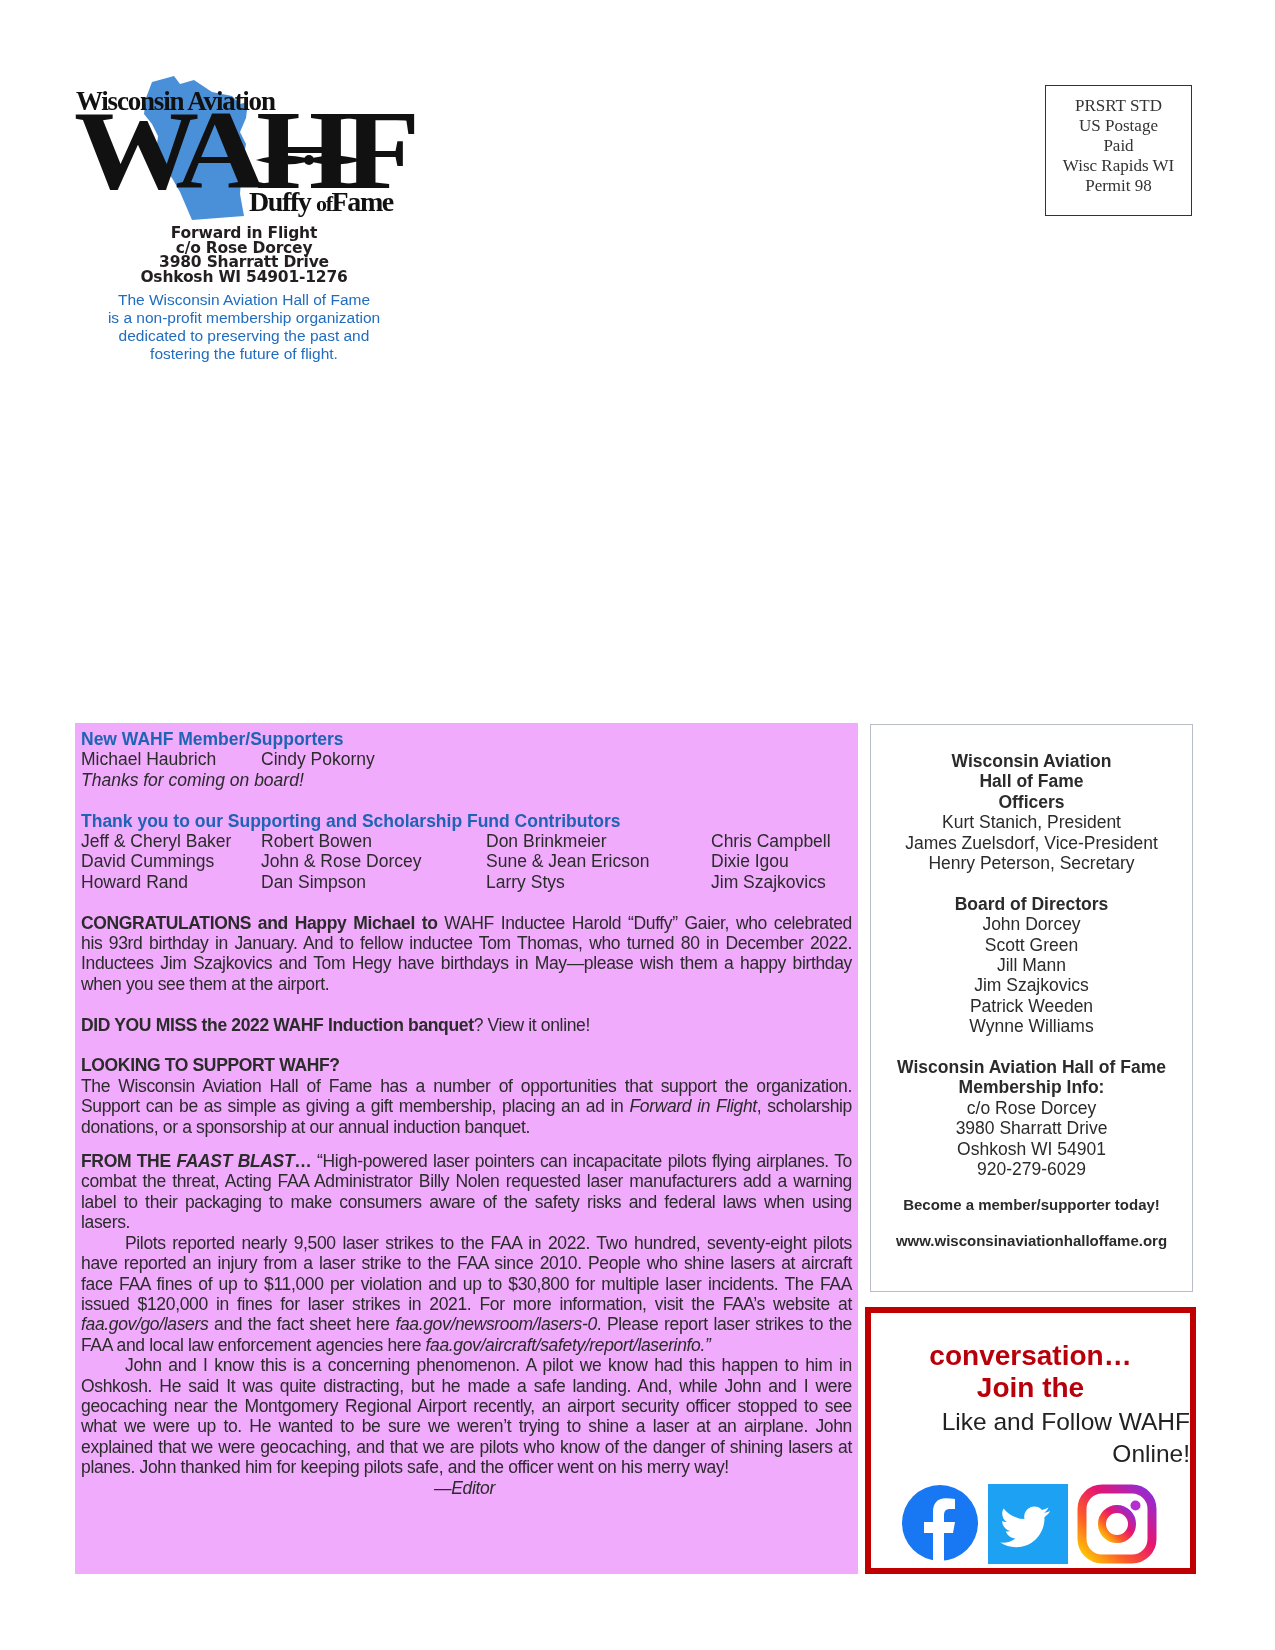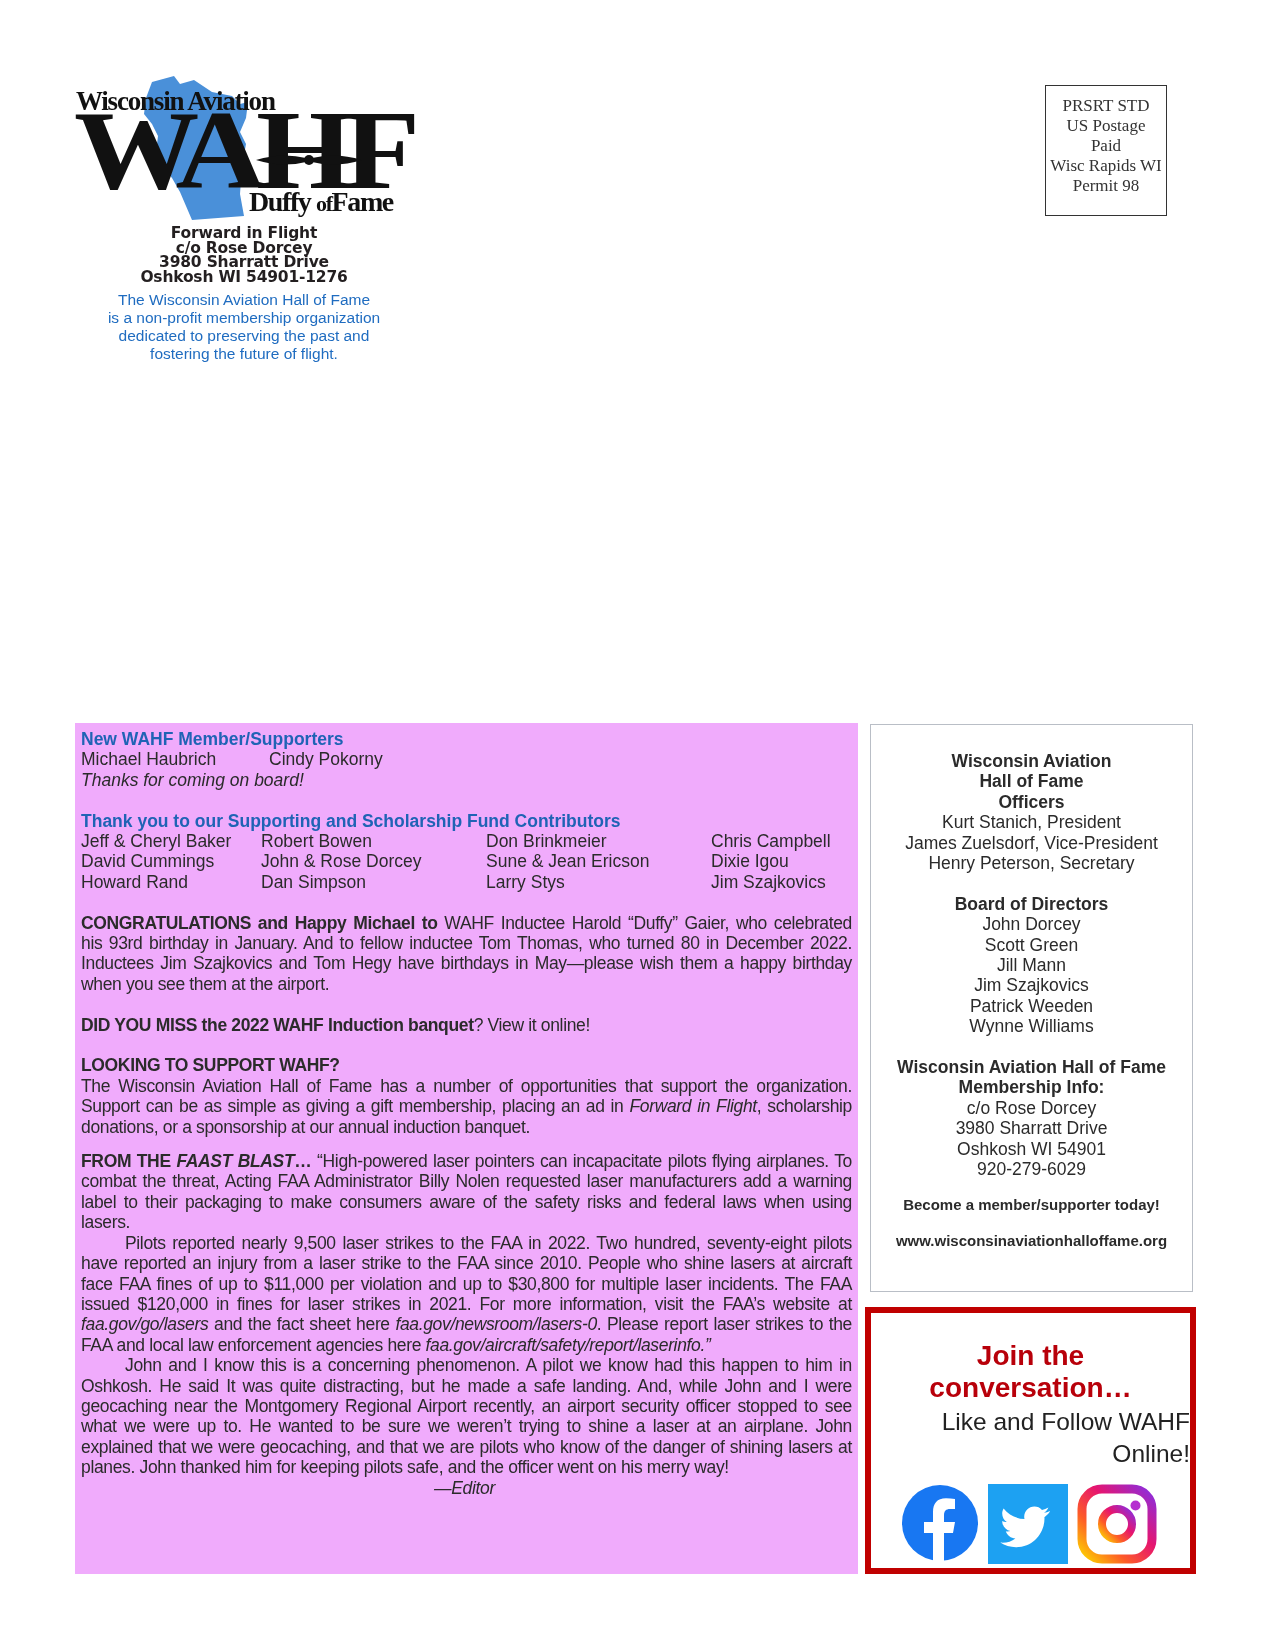--- a/index.html
+++ b/index.html
@@ -13,27 +13,27 @@
   #logo .logo-wahf { position: absolute; left: 0px; top: 22px; font-family: "Liberation Serif", serif; font-weight: bold; font-size: 112px; letter-spacing: -9px; line-height: 112px; color: #111; transform: scaleX(1.12); transform-origin: left top; }
   #logo .logo-prop { position: absolute; left: 180px; top: 78px; }
   #logo .logo-hof { position: absolute; left: 175px; top: 114px; font-family: "Liberation Serif", serif; font-weight: bold; font-size: 28px; letter-spacing: -1.4px; color: #111; }
   #logo .logo-hof .of { font-size: 22px; }
 
   
   #return-address { position: absolute; left: 74px; top: 226px; width: 340px; text-align: center; font-family: "DejaVu Sans", sans-serif; font-weight: bold; font-size: 15.5px; line-height: 14.5px; color: #231f20; letter-spacing: -0.2px; }
   #mission { position: absolute; left: 74px; top: 291px; width: 340px; text-align: center; font-weight: normal; font-size: 15.5px; line-height: 18px; color: #1f6cc0; }
 
   
-  #indicia { position: absolute; left: 1045px; top: 85px; width: 122px; height: 131px; border: 1.5px solid #333; text-align: center; font-family: "Liberation Serif", serif; font-size: 17px; line-height: 20px; padding-top: 10px; color: #333; }
+  #indicia { position: absolute; left: 1045px; top: 85px; width: 147px; height: 131px; border: 1.5px solid #333; text-align: center; font-family: "Liberation Serif", serif; font-size: 17px; line-height: 20px; padding-top: 10px; color: #333; }
 
   
   #news-panel { position: absolute; left: 75px; top: 723px; width: 783px; height: 851px; background: #f0abfc; padding: 6px 6px 0 6px; font-size: 17.5px; line-height: 20.4px; color: #2b2b2b; }
   .blue-head { color: #1f63b5; font-weight: bold; }
   .cols { display: grid; }
-  .cols.two { grid-template-columns: 180px 220px; gap: 8px; }
+  .cols.two { grid-template-columns: 180px 220px; }
   .cols.four { grid-template-columns: 180px 225px 225px 140px; }
   .gap { height: 20.4px; }
   .condensed { font-family: "Liberation Sans Narrow", "Liberation Sans", sans-serif; letter-spacing: -0.35px; transform-origin: left top; }
   .para { text-align: justify; text-align-last: left; }
   .indent { text-indent: 44px; }
   .signoff { text-align: center; font-style: italic; padding-right: 4px; }
   b { font-weight: bold; }
   i { font-style: italic; }
 
   
@@ -160,22 +160,22 @@
   <div>3980 Sharratt Drive</div>
   <div>Oshkosh WI  54901</div>
   <div>920-279-6029</div>
   <div class="gap" style="height:16px"></div>
   <div class="small-bold">Become a member/supporter today!</div>
   <div class="gap" style="height:18px"></div>
   <div class="small-bold">www.wisconsinaviationhalloffame.org</div>
 </div>
 
 <div id="social-box">
+  <div class="join">conversation…</div>
   <div class="join">Join the</div>
-  <div class="join">conversation…</div>
   <div class="follow">Like and Follow WAHF</div>
   <div class="follow" style="margin-top:0">Online!</div>
 
   <div id="social-icons">
     <svg class="icon" style="left:0" width="78" height="78" viewBox="0 0 78 78">
       <circle cx="39" cy="39" r="38" fill="#1877f2"></circle>
       <path d="M43 78 L43 49 L52 49 L54 38 L43 38 L43 31 C43 27 45 25 49 25 L54 25 L54 15 C51 14.6 48 14.3 45 14.3 C36 14.3 32 19.5 32 28 L32 38 L23 38 L23 49 L32 49 L32 78 Z" fill="#ffffff"></path>
     </svg>
     <svg class="icon" style="left:87px" width="80" height="80" viewBox="0 0 80 80">
       <rect x="0" y="0" width="80" height="80" fill="#1da1f2"></rect>

